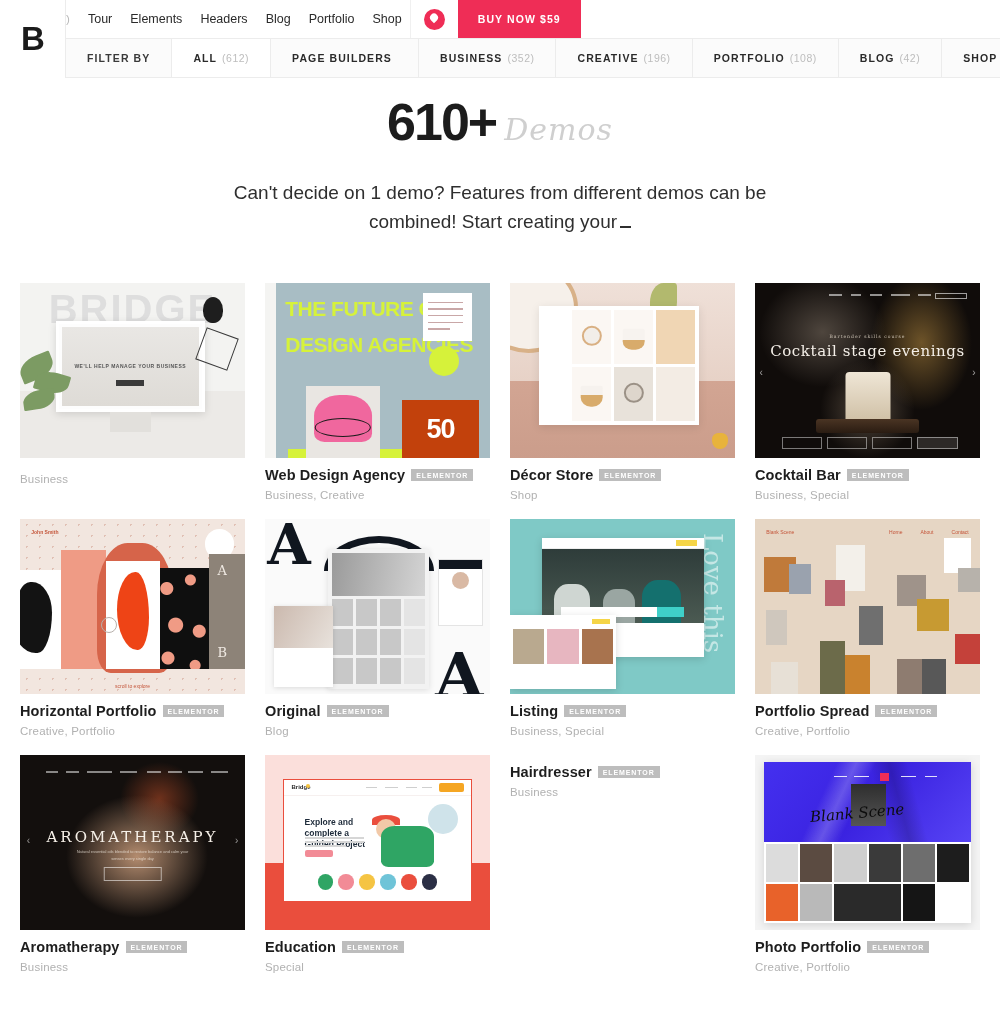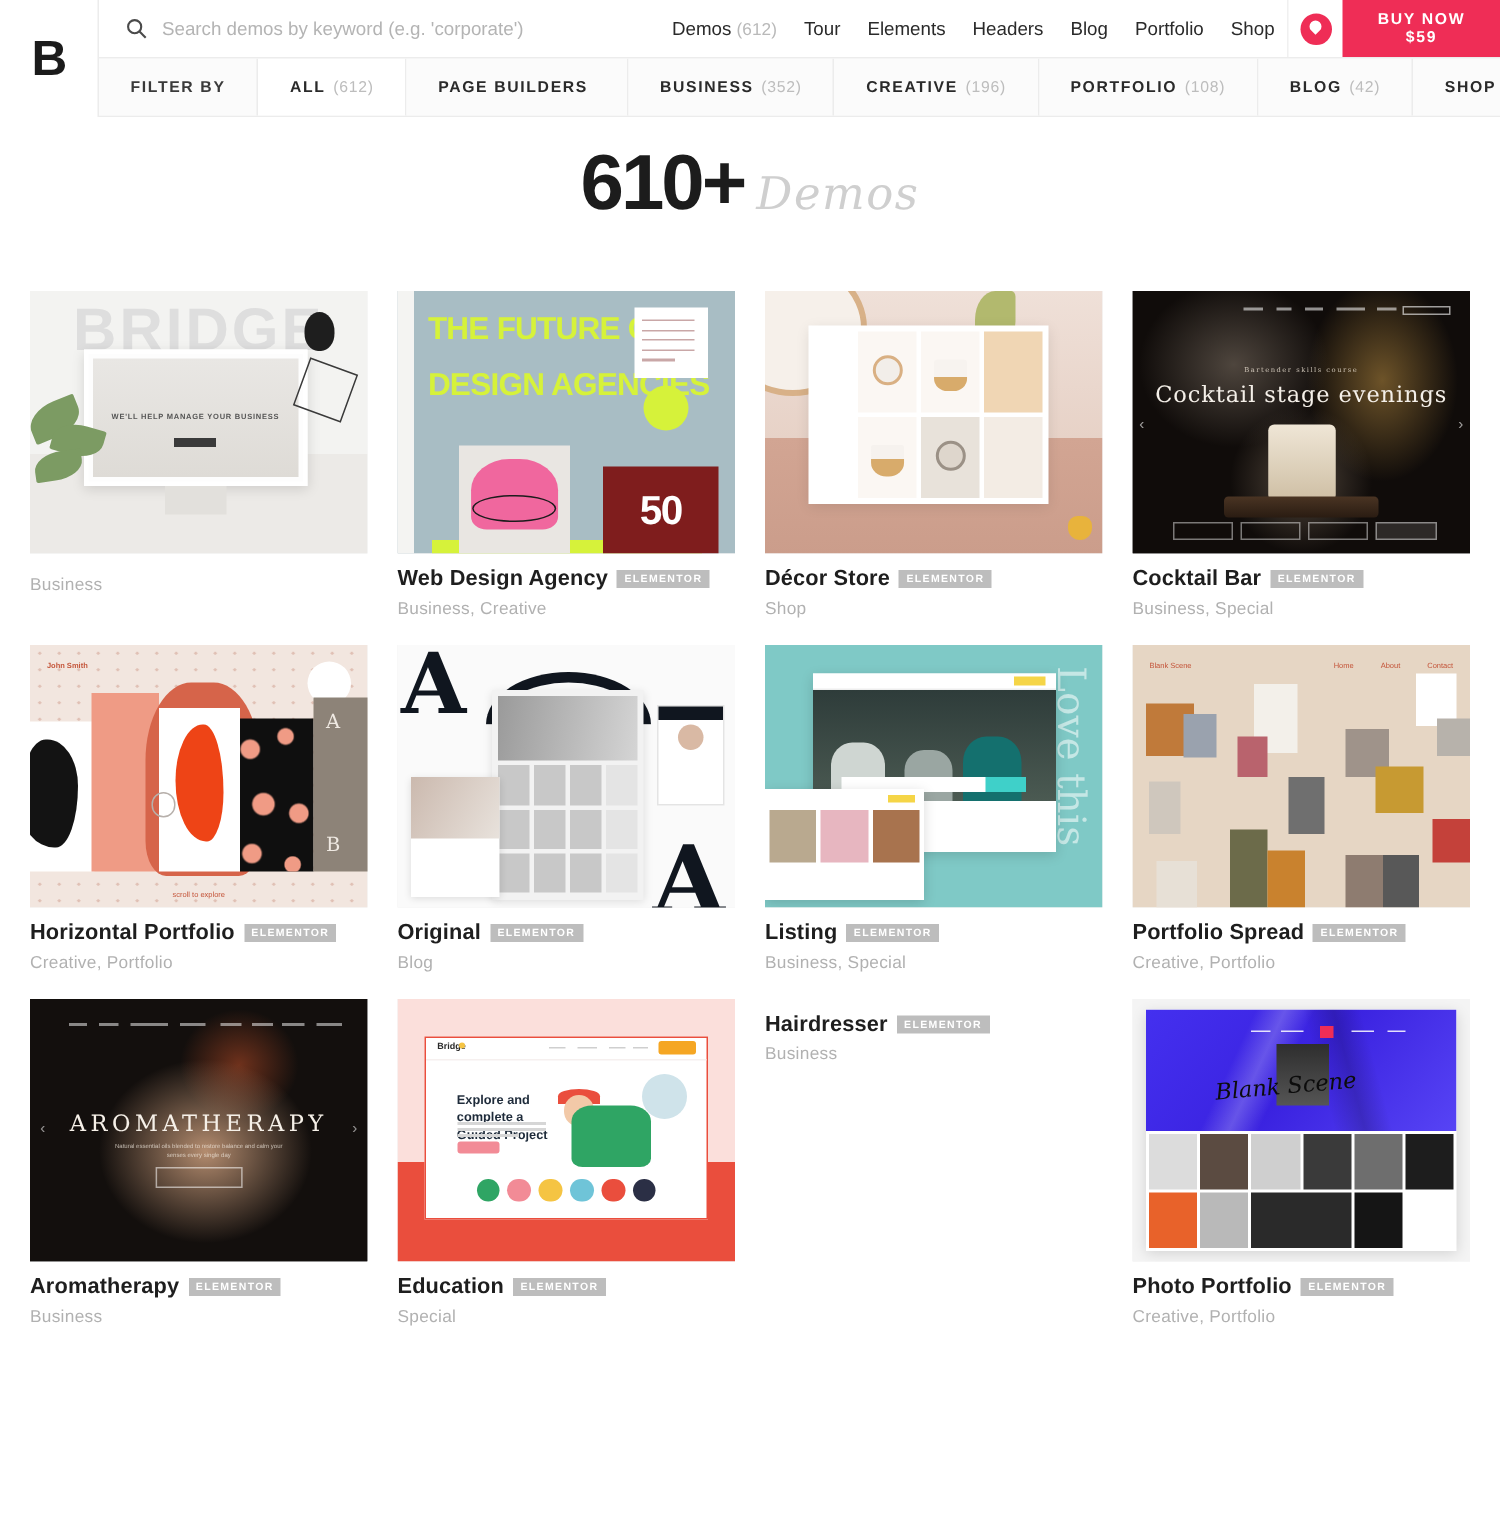--- a/index.html
+++ b/index.html
@@ -226,21 +226,21 @@
   .t-agency .beanie {
     position: absolute; left: 50%; top: 12%; transform: translateX(-50%);
     width: 78%; height: 66%; background: #f0679e; border-radius: 44% 44% 18% 18%;
   }
   .t-agency .ell {
     position: absolute; left: 50%; top: 45%; transform: translateX(-50%);
     width: 76%; height: 26%; border: 1.5px solid #1c1c1c; border-radius: 50%;
   }
   .t-agency .fifty {
     position: absolute; right: 5%; bottom: 0; width: 34%; height: 33%;
-    background: #7f1d1d; color: #fff; font-size: 27px; font-weight: bold;
+    background: #c2410c; color: #fff; font-size: 27px; font-weight: bold;
     display: flex; align-items: center; justify-content: center; letter-spacing: -1px;
   }
   .t-agency .ystrip { position: absolute; left: 10%; right: 10%; bottom: 0; height: 5%; background: #d6f23a; }
 
   
   .t-decor { background: linear-gradient(#efe0d8 0%, #e7d2c7 56%, #d2a593 56%, #cb9d8b 100%); }
   .t-decor .plate {
     position: absolute; left: -14%; top: -12%; width: 44%; height: 52%;
     border-radius: 50%; background: #f6f0ea; border: 4px solid #d8b188;
   }
@@ -583,27 +583,20 @@
     padding: 2px;
   }
   .t-photo .tiles div { background: #8d8d8d; }
 </style>
 </head>
 <body>
 
 <div class="topbar">
   <div class="logo-cell">B</div>
 
-  <div class="search-wrap">
-    <svg class="search-icon" viewBox="0 0 16 16">
-      <circle cx="6.6" cy="6.6" r="5" fill="none" stroke="#4a4a4a" stroke-width="1.6"></circle>
-      <line x1="10.3" y1="10.3" x2="15" y2="15" stroke="#4a4a4a" stroke-width="1.6"></line>
-    </svg>
-    <input class="search-input" type="text" placeholder="Search demos by keyword (e.g. 'corporate')" style="">
-  </div>
 
   <div class="mainnav">
     <a href="#"><span>Demos</span> <span class="cnt">(612)</span></a>
     <a href="#">Tour</a>
     <a href="#">Elements</a>
     <a href="#">Headers</a>
     <a href="#">Blog</a>
     <a href="#">Portfolio</a>
     <a href="#">Shop</a>
   </div>
@@ -645,20 +638,24 @@
     </div>
   <div class="fitem">
       <span>SHOP</span>
     </div>
 
 </div>
 
 <div class="hero">
   <div>
     <span class="hero-title">610+</span><span class="hero-script">Demos</span>
+  </div>
+  <div class="hero-sub">
+    <span>Can't decide on 1 demo? Features from different demos can be</span>
+    <span>combined! Start creating your</span><span class="caret"></span>
   </div>
 </div>
 
 <div class="grid">
 
   <div class="card">
     <div class="thumb">
       <div class="sc t-bridge">
         <div class="word">BRIDGE</div>
         <div class="lamp" style="left:26%"></div>

